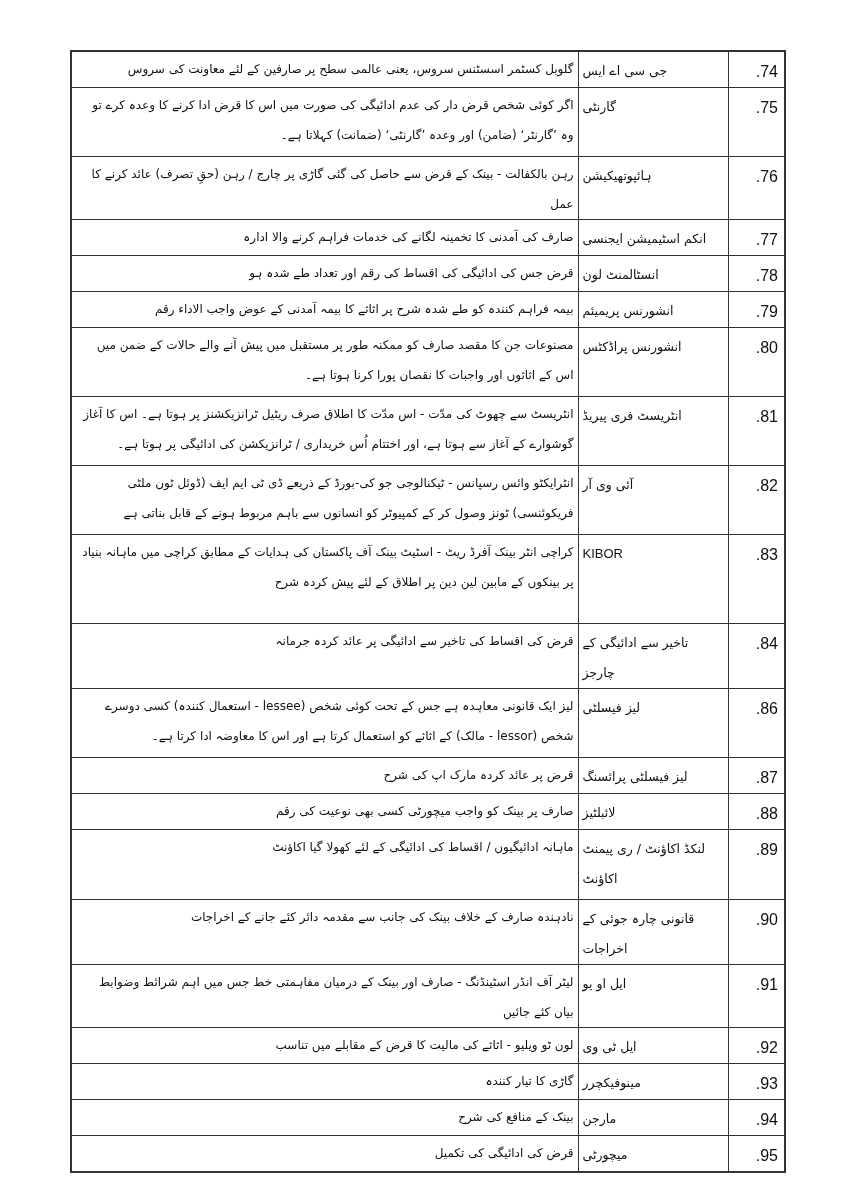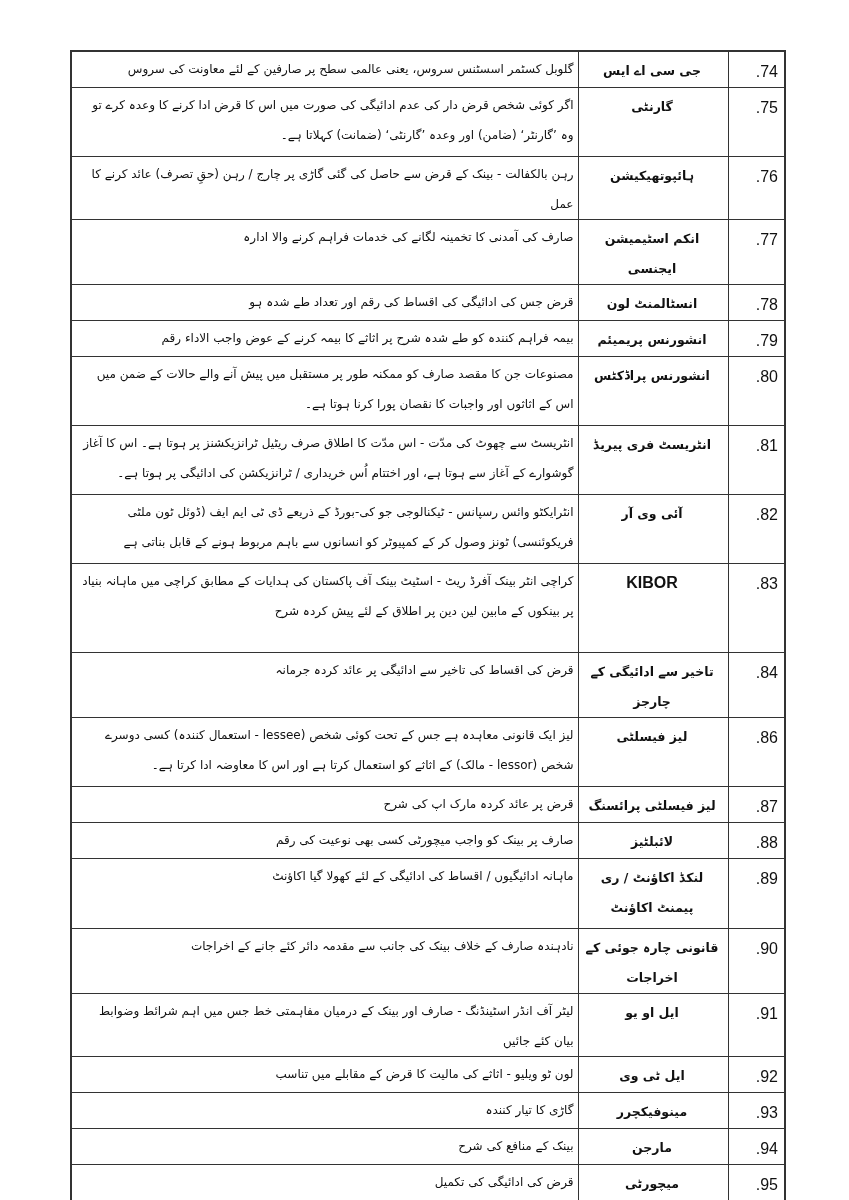--- a/index.html
+++ b/index.html
@@ -20,27 +20,26 @@
     col.c-def { width: 507px; }
     col.c-term { width: 150px; }
     col.c-num { width: 57px; }
     .def {
       direction: rtl; text-align: right;
       font-family: "DejaVu Sans", sans-serif;
       font-size: 12px; line-height: 30px;
       padding: 2px 4px 0 4px;
     }
     .term {
-      direction: rtl; text-align: center;
+      direction: rtl; text-align: left;
       font-family: "DejaVu Sans", sans-serif;
       font-size: 12.5px; line-height: 30px;
       padding: 4px 6px 0 4px;
-      font-weight: bold;
-    }
-    .term.latin { font-family: "Liberation Sans", sans-serif; font-size: 16px; }
+    }
+    .term.latin { font-family: "Liberation Sans", sans-serif; font-size: 13px; }
     .num {
       text-align: right;
       font-family: "Liberation Sans", sans-serif;
       font-size: 16px; line-height: 30px;
       padding: 5px 6px 0 0;
     }
   </style>
 </head>
 <body>
 
@@ -107,21 +106,21 @@
     <td>
             <div class="term">انسٹالمنٹ لون</div>
           </td>
     <td>
             <div class="num">.78</div>
           </td>
   </tr>
 
   <tr style="height: 36px;">
     <td>
-            <div class="def">بیمہ فراہم کنندہ کو طے شدہ شرح پر اثاثے کا بیمہ کرنے کے عوض واجب الاداء رقم</div>
+            <div class="def">بیمہ فراہم کنندہ کو طے شدہ شرح پر اثاثے کا بیمہ آمدنی کے عوض واجب الاداء رقم</div>
           </td>
     <td>
             <div class="term">انشورنس پریمیئم</div>
           </td>
     <td>
             <div class="num">.79</div>
           </td>
   </tr>
 
   <tr style="height: 69px;">

